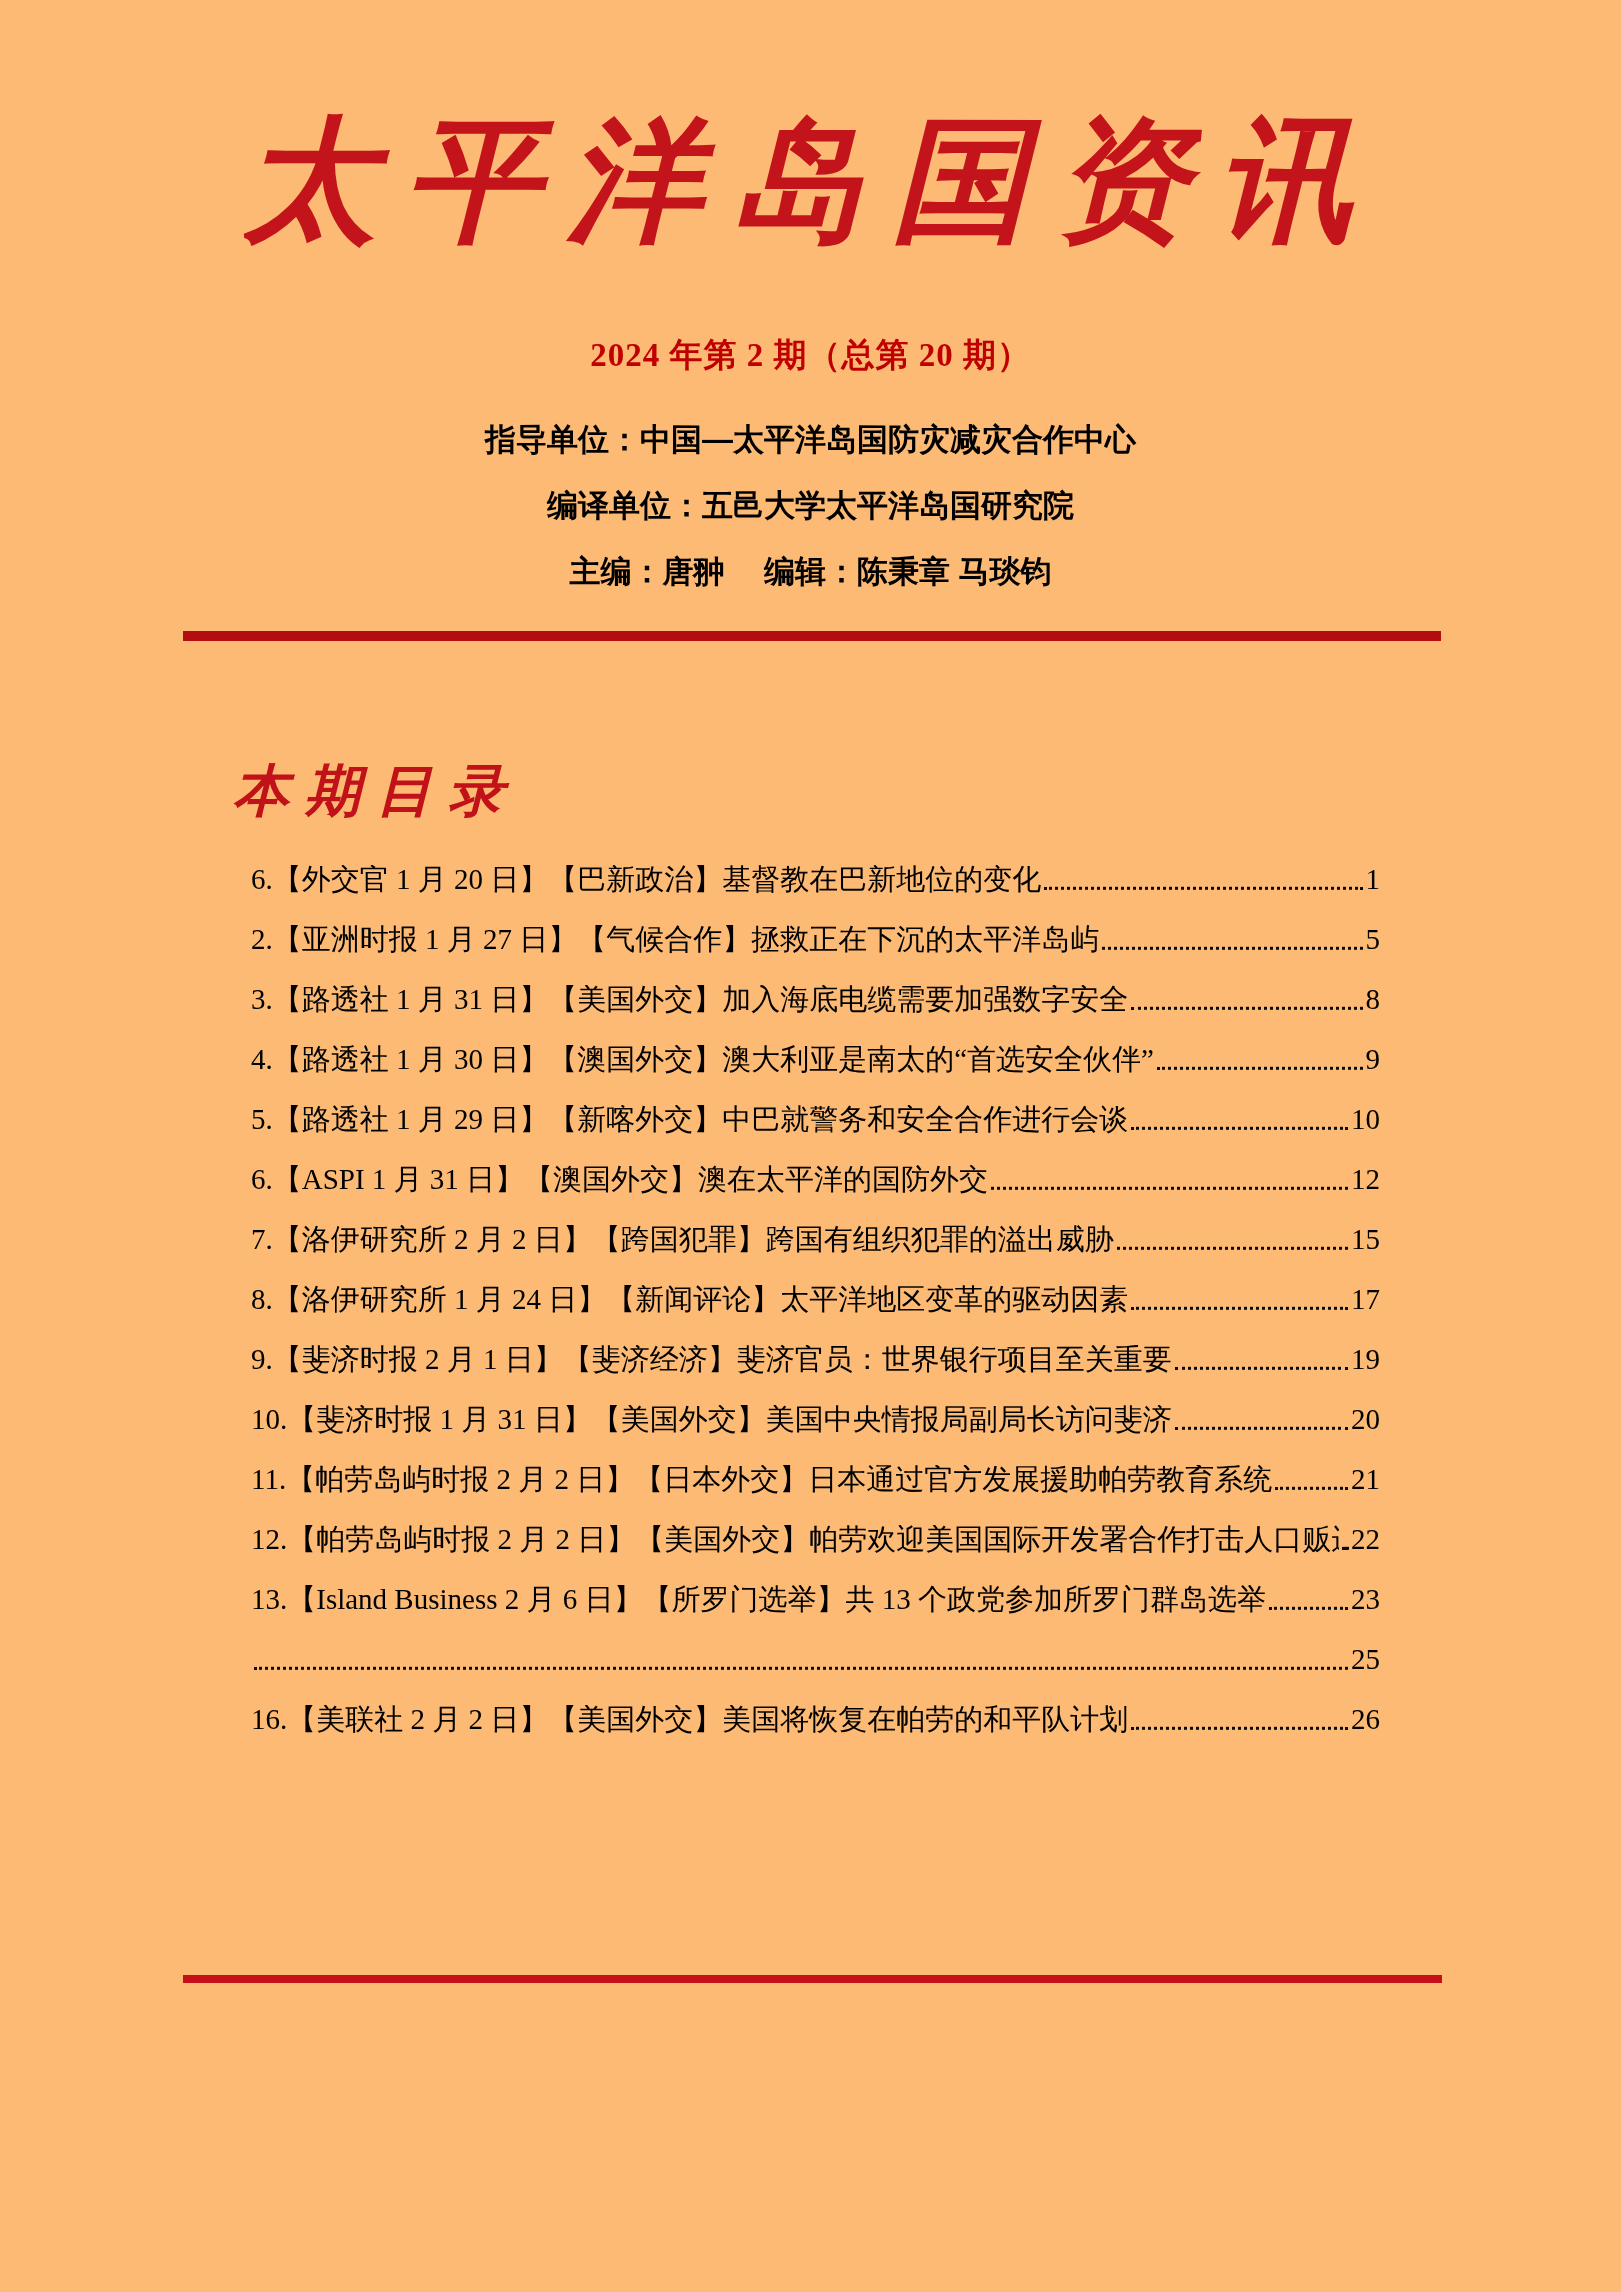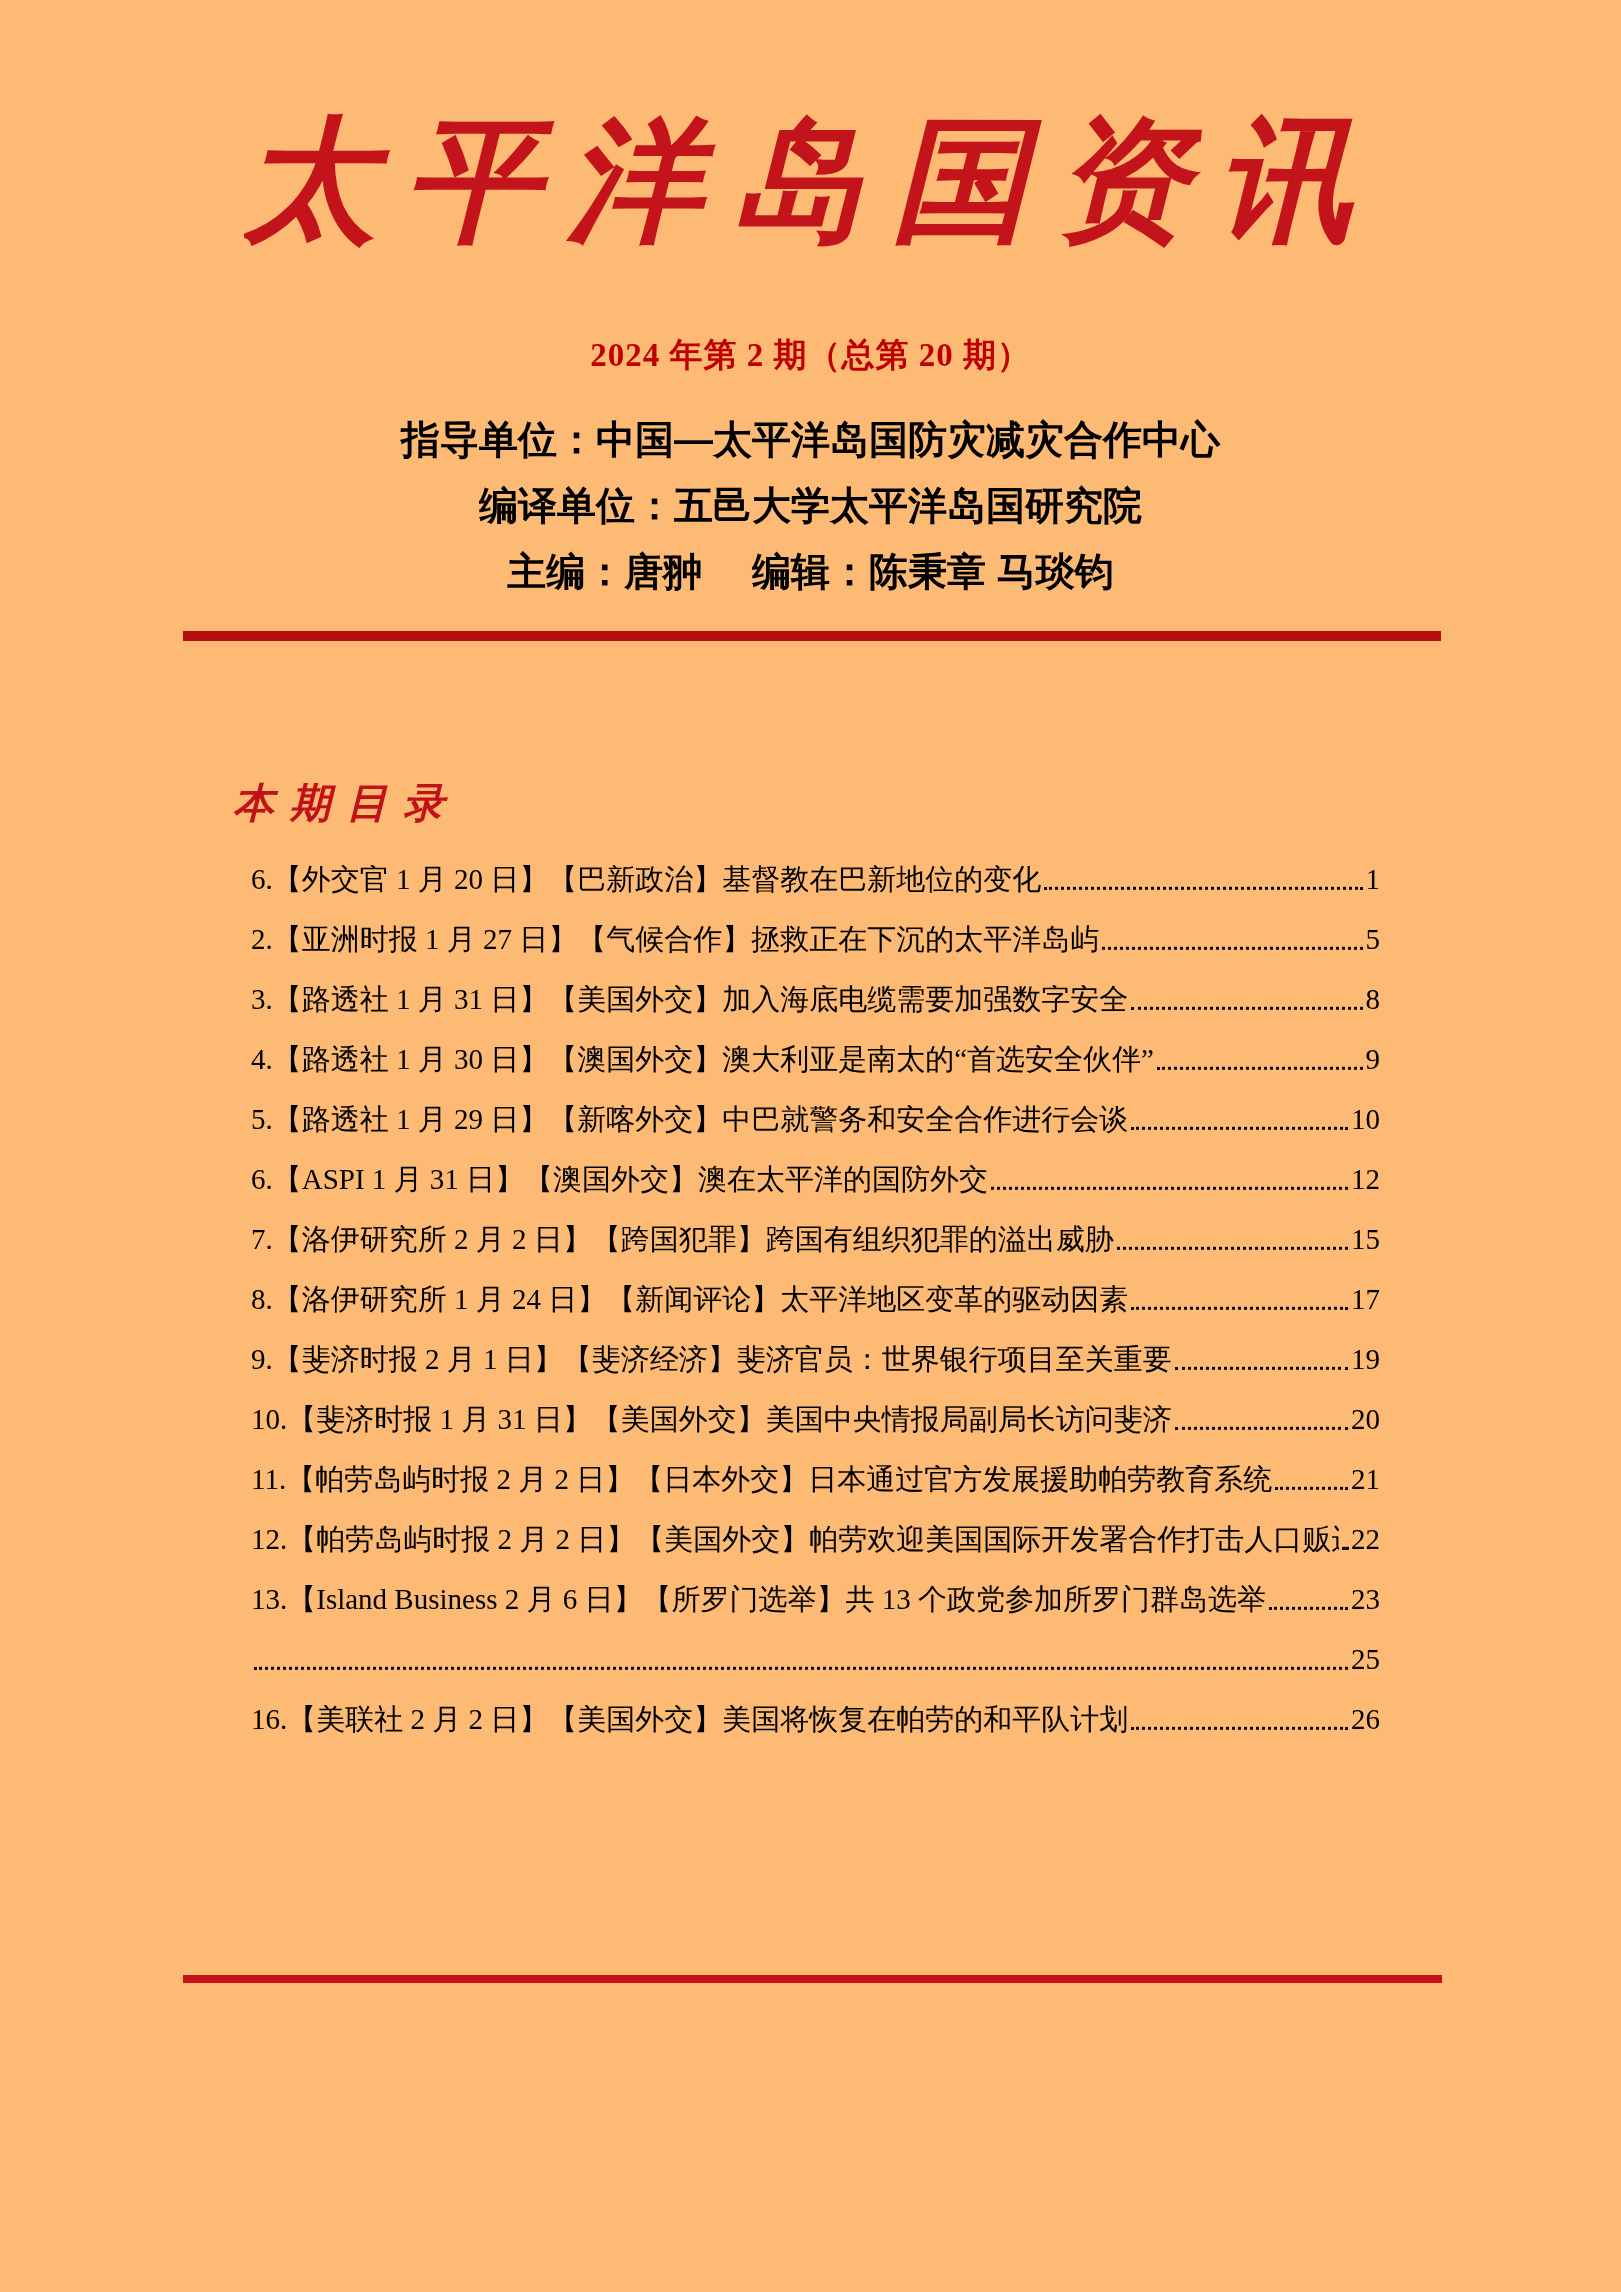--- a/index.html
+++ b/index.html
@@ -47,21 +47,21 @@
 
   
   .org-block {
     position: absolute;
     top: 420px;
     left: 0;
     width: 100%;
     text-align: center;
     font-family: "Liberation Sans", sans-serif;
     font-weight: bold;
-    font-size: 39px;
+    font-size: 31px;
     color: #000;
   }
   .org-block .org-line {
     display: block;
     height: 66px;
     line-height: 39px;
   }
 
   
   .rule-top {
@@ -77,26 +77,26 @@
     top: 1975px;
     left: 183px;
     width: 1259px;
     height: 7.8px;
     background: #c41016;
   }
 
   
   .toc-heading {
     position: absolute;
-    top: 776px;
+    top: 754px;
     left: 233px;
     font-family: Liberation Serif, serif;
     font-weight: bold;
     font-style: italic;
-    font-size: 41px;
+    font-size: 56px;
     letter-spacing: 15.7px;
     color: #c01218;
   }
 
   
   .toc-list {
     position: absolute;
     top: 849px;
     left: 251px;
     width: 1129px;

